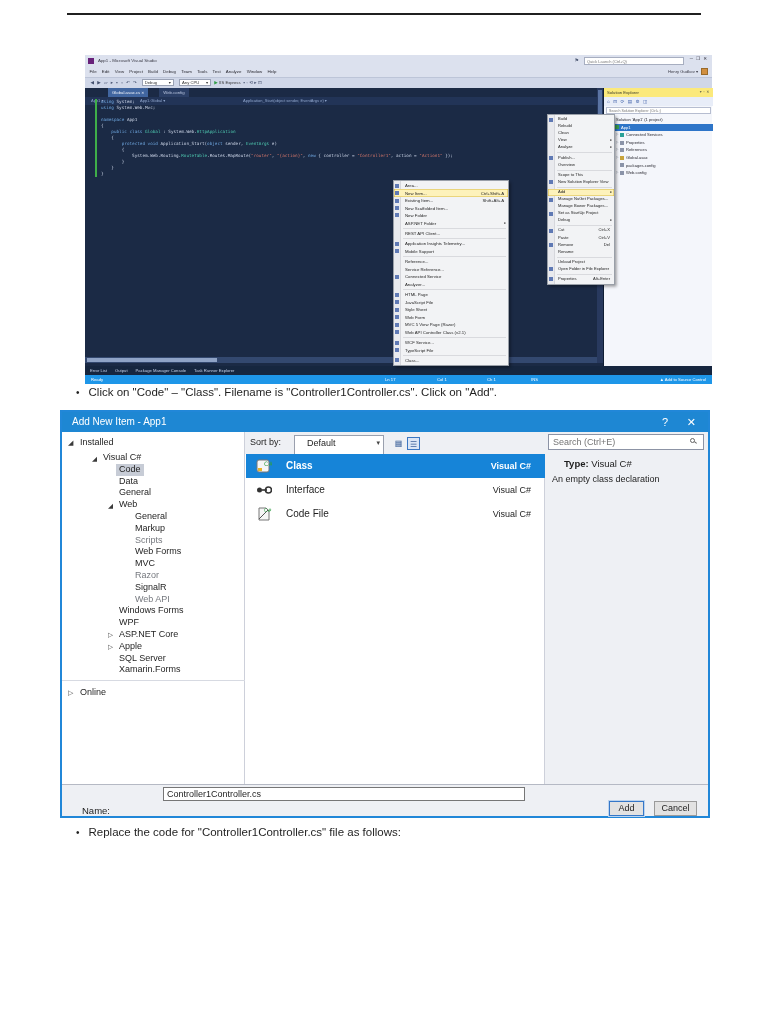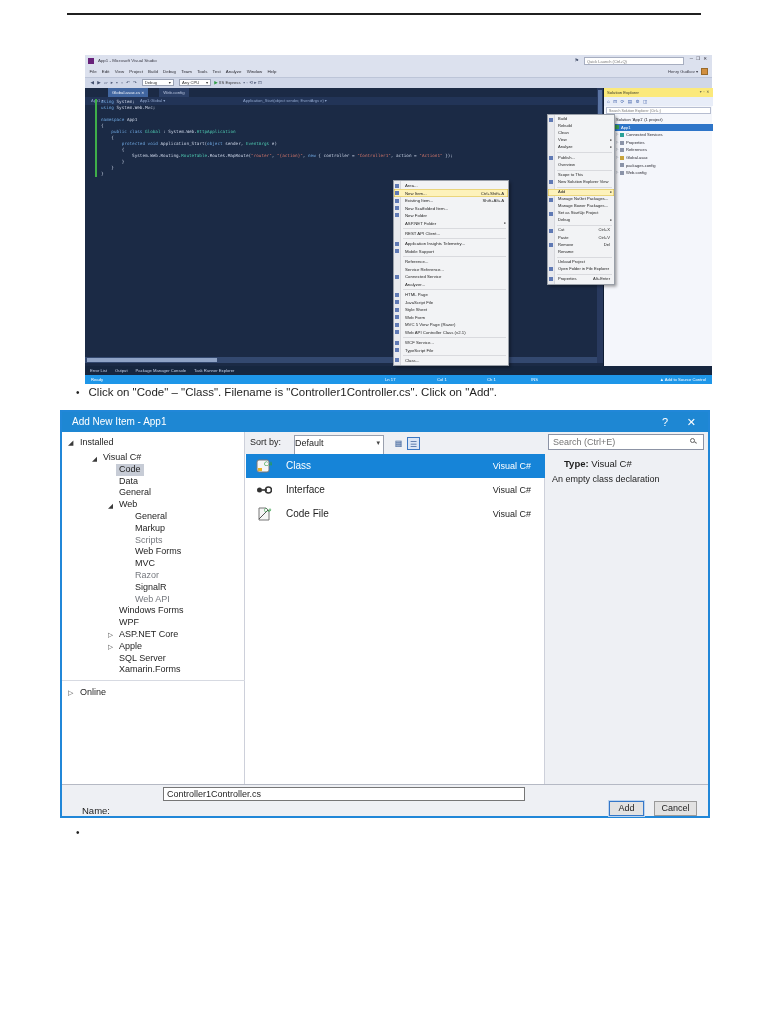--- a/index.html
+++ b/index.html
@@ -100,33 +100,33 @@
   #online-row { top:255px; }
   .sec-exp { display:inline-block; width:12px; font-size:7px; color:#3a3a3a; }
   #dlg-tree { left:0; top:20px; width:183px; }
   .dt-row { position:relative; height:11.8px; line-height:11.8px; font-size:9px; color:#1e1e1e; white-space:nowrap; }
   .dt-exp { position:absolute; font-size:6.5px; color:#3a3a3a; top:0.5px; }
   .dt-lab { position:absolute; top:0; padding:0 3px; }
   .dt-lab.sel { background:#c7ccd6; }
   .dt-lab.dim { color:#76797f; }
 
   #sortby-label { left:188px; top:5px; font-size:9px; color:#1e1e1e; }
-  #sort-dd { left:232px; top:3px; width:90px; height:28px; background:#fff; border:1px solid #9aa0ae; font-size:9px; line-height:14px; padding:0 0; color:#1e1e1e; }
+  #sort-dd { left:232px; top:3px; width:90px; height:28px; background:#fff; border:1px solid #9aa0ae; font-size:9px; line-height:14px; padding:0 12px; color:#1e1e1e; }
   #sort-dd .car { position:absolute; right:3px; font-size:7px; color:#444; }
   .view-btn { top:5px; width:13px; height:13px; font-size:8px; line-height:13px; text-align:center; color:#41659c; }
   #view-btn-1 { left:330px; }
   #view-btn-2 { left:345px; border:1px solid #3c77c2; background:#dce6f5; }
 
   #dlg-list { left:184px; top:22px; width:299px; }
   .tpl-row { position:relative; height:24px; }
   .tpl-row.sel { background:#1684d8; }
   .tpl-ico { position:absolute; left:10px; top:4px; width:16px; height:16px; }
   .tpl-name { position:absolute; left:40px; top:0; line-height:24px; font-size:10px; color:#1e1e1e; }
   .tpl-lang { position:absolute; right:14px; top:0; line-height:24px; font-size:9px; color:#1e1e1e; }
-  .tpl-row.sel .tpl-name, .tpl-row.sel .tpl-lang { color:#fff; }
+  .tpl-row.sel .tpl-name, .tpl-row.sel .tpl-lang { color:#fff;font-weight:bold; }
 
   #dlg-search { left:486px; top:2px; width:156px; height:16px; background:#fff; border:1px solid #8c93a5; font-size:9px; color:#8a8f99; padding:0 16px 0 4px; }
   #dlg-search-ico { left:628px; top:6px; width:5px; height:5px; border:1px solid #666; border-radius:50%; }
   #dlg-search-ico::after { content:''; position:absolute; width:3px; height:1px; background:#666; right:-3px; bottom:-1px; transform:rotate(38deg); }
   #dlg-type { left:490px; top:26px; font-size:9.5px; color:#1e1e1e; }
   #dlg-type b { font-weight:bold;margin-left:12px; }
   #dlg-desc { left:490px; top:42px; font-size:9px; color:#1e1e1e; }
 
   #dlg-footer { left:0; top:372px; width:646px; height:32px; background:#eef0f4; border-top:1px solid #b5b9c4; }
   #name-label { left:20px; top:20px; font-size:9.5px; color:#1e1e1e; }
@@ -438,15 +438,16 @@
     <div class="abs" id="dlg-footer">
       <div class="abs" id="name-label">Name:</div>
       <input class="abs" id="name-input" value="Controller1Controller.cs" style="">
       <div class="abs dlg-btn" id="btn-add">Add</div>
       <div class="abs dlg-btn" id="btn-cancel">Cancel</div>
     </div>
   </div>
 
   <div class="abs bullet" id="bullet2">
     <span class="dot">•</span>
+    <span>Replace the code for "Controller1Controller.cs" file as follows:</span>
   </div>
 
 </div>
 
 </body></html>

